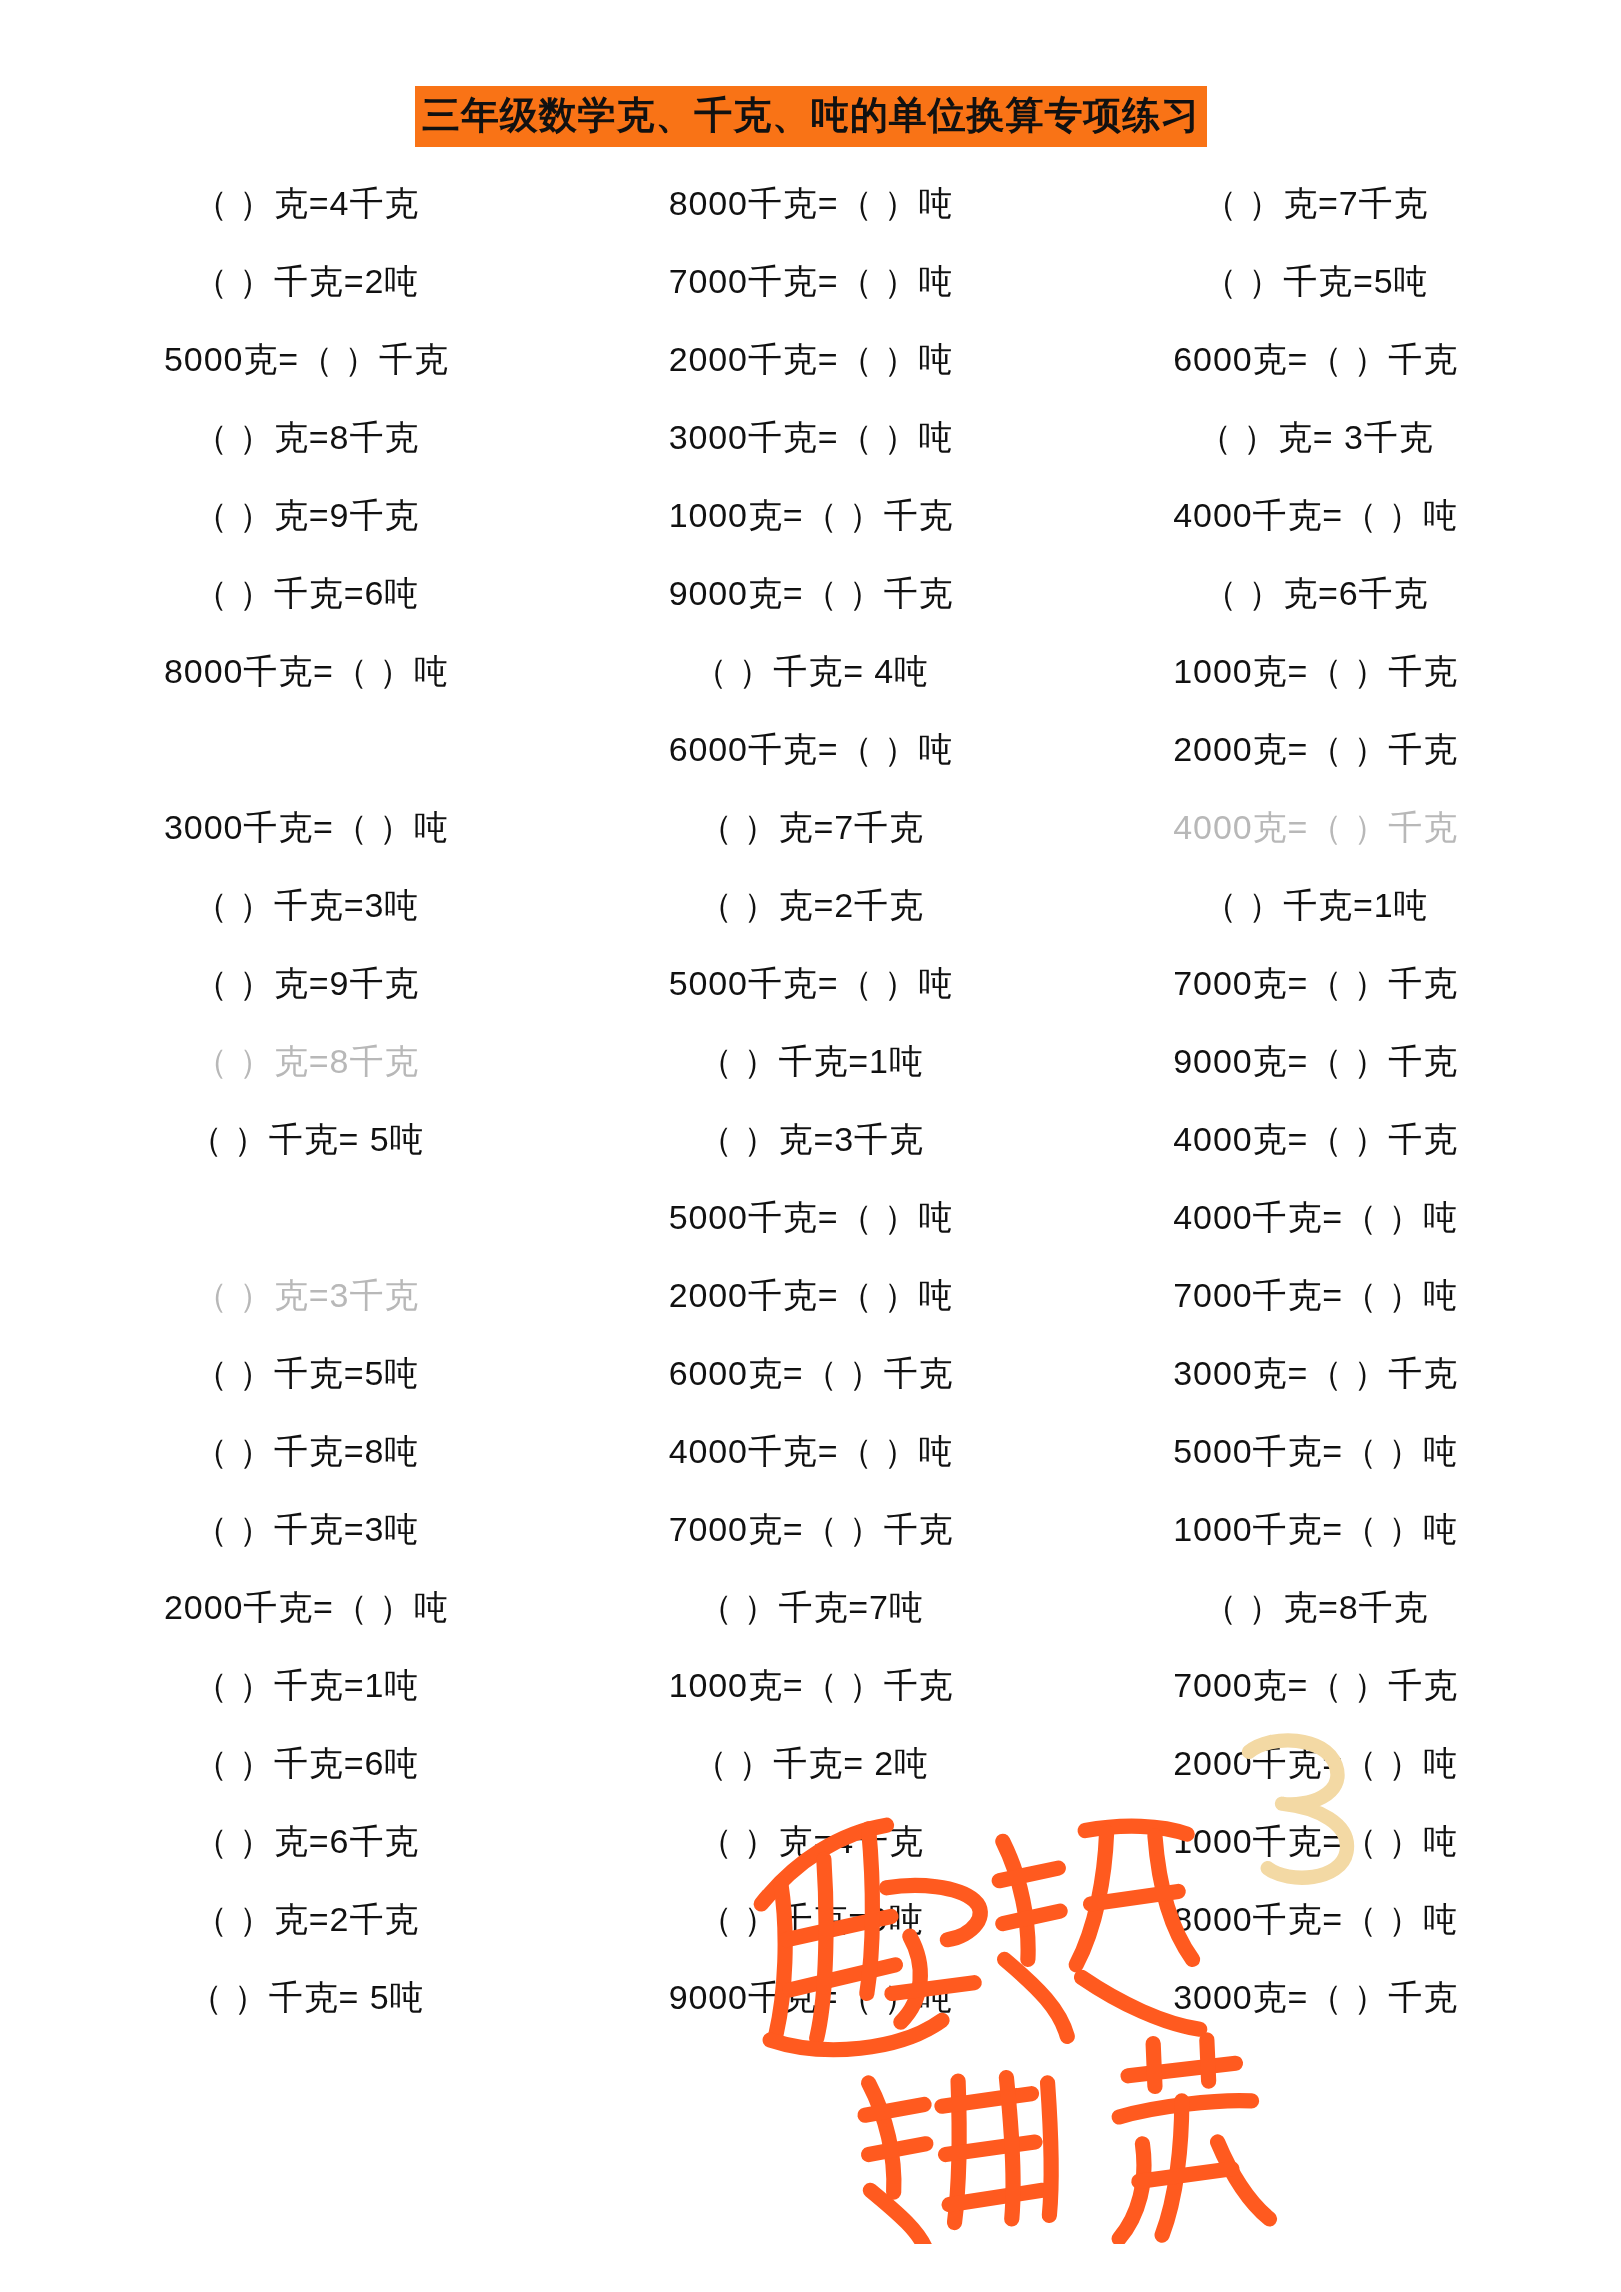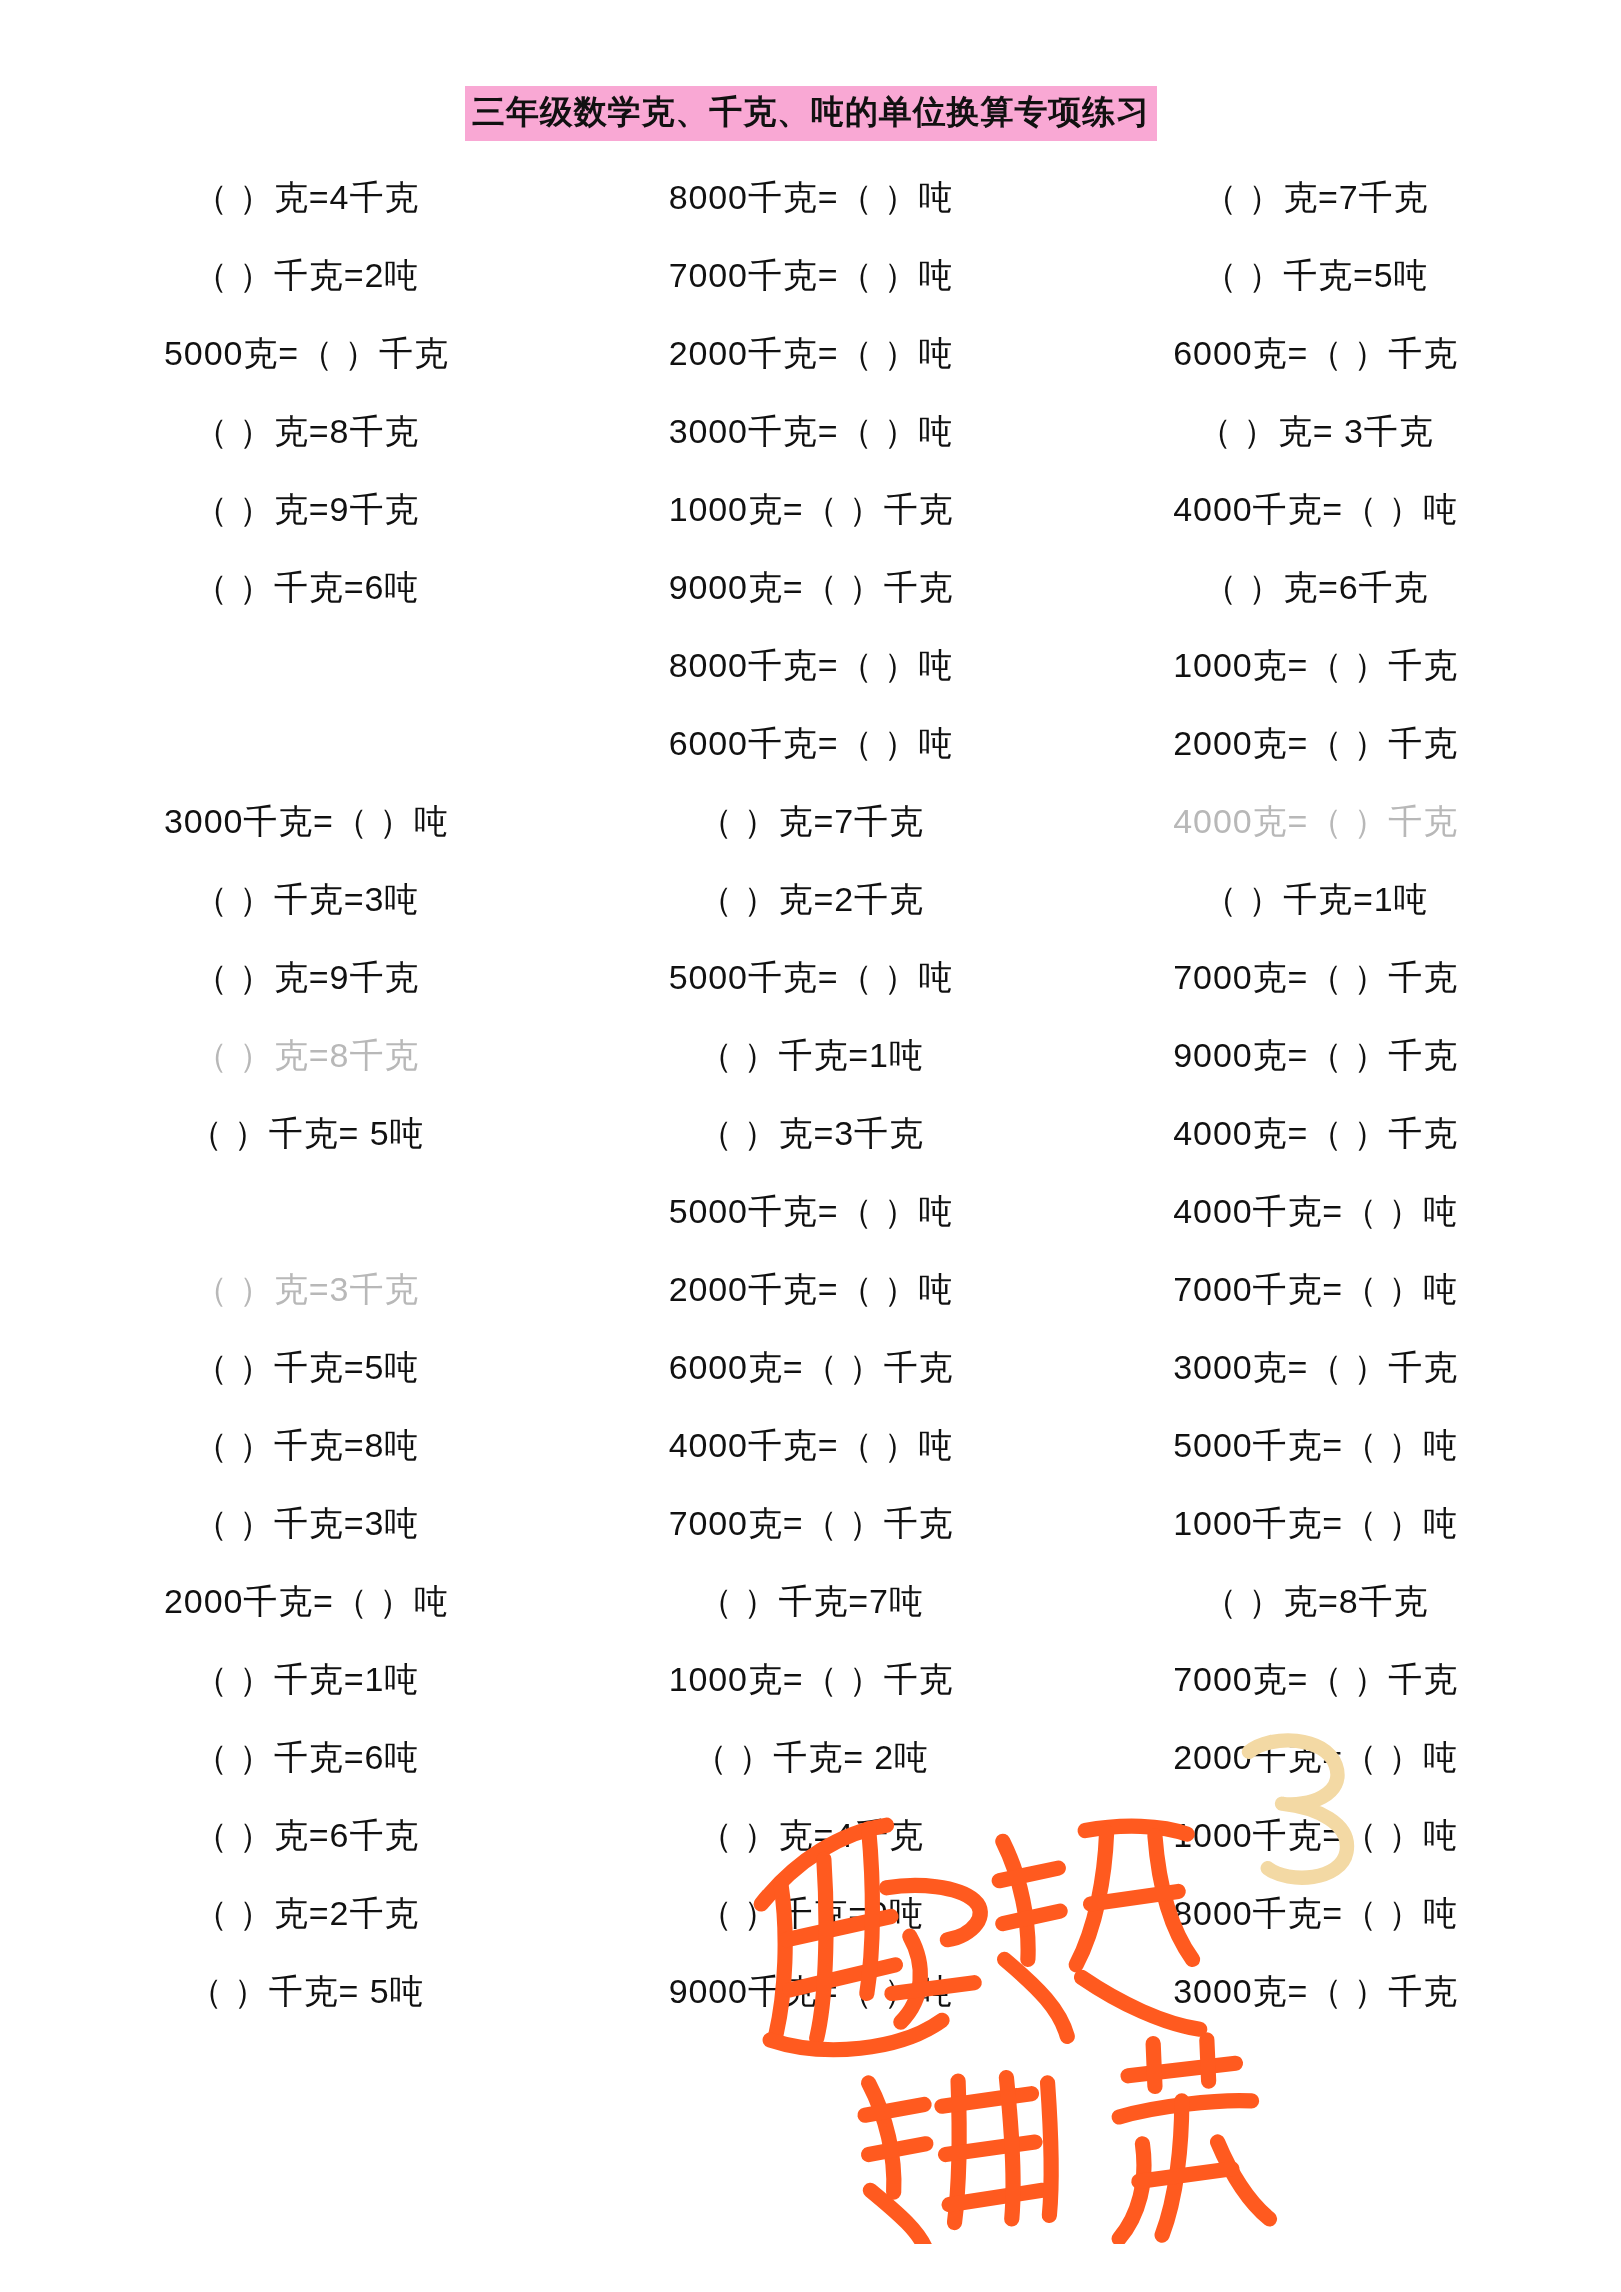--- a/index.html
+++ b/index.html
@@ -19,23 +19,23 @@
     width: 1622px;
     height: 2293px;
     background: #fff;
   }
   .title-wrap {
     text-align: center;
     margin-top: 86px;
   }
   .title {
     display: inline-block;
-    background: #f9a8d4;
+    background: #f97316;
     color: #111;
-    font-size: 33px;
+    font-size: 38px;
     font-weight: 700;
     letter-spacing: 0.9px;
     padding: 3.6px 7.2px 6.3px 7.2px;
     font-family: "Liberation Sans", sans-serif;
     white-space: nowrap;
   }
   .rows {
     margin-top: 34px;
     padding: 0 54px;
   }
@@ -103,20 +103,21 @@
       <span class="cell">1000克=（        ）千克</span>
       <span class="cell">4000千克=（        ）吨</span>
     </div>
     <div class="row">
       <span class="cell">（        ）千克=6吨</span>
       <span class="cell">9000克=（        ）千克</span>
       <span class="cell">（        ）克=6千克</span>
     </div>
     <div class="row">
       <span class="cell">8000千克=（        ）吨</span>
+      <span class="cell">（        ）千克= 4吨</span>
       <span class="cell">1000克=（        ）千克</span>
     </div>
     <div class="row">
       <span class="cell">6000千克=（        ）吨</span>
       <span class="cell">2000克=（        ）千克</span>
     </div>
     <div class="row">
       <span class="cell">3000千克=（        ）吨</span>
       <span class="cell">（        ）克=7千克</span>
       <span class="cell faded">4000克=（        ）千克</span>

